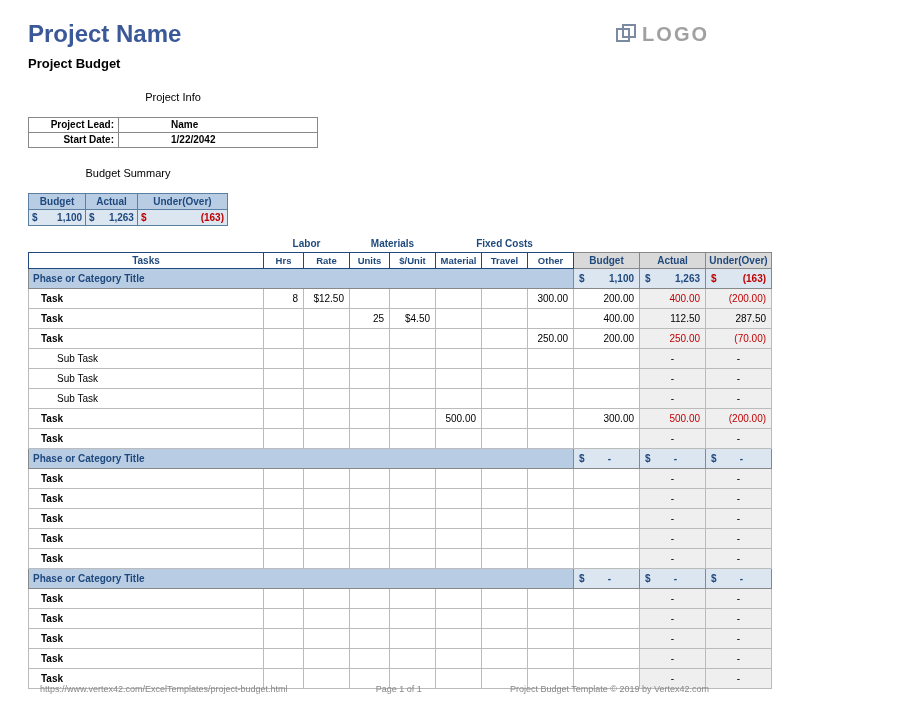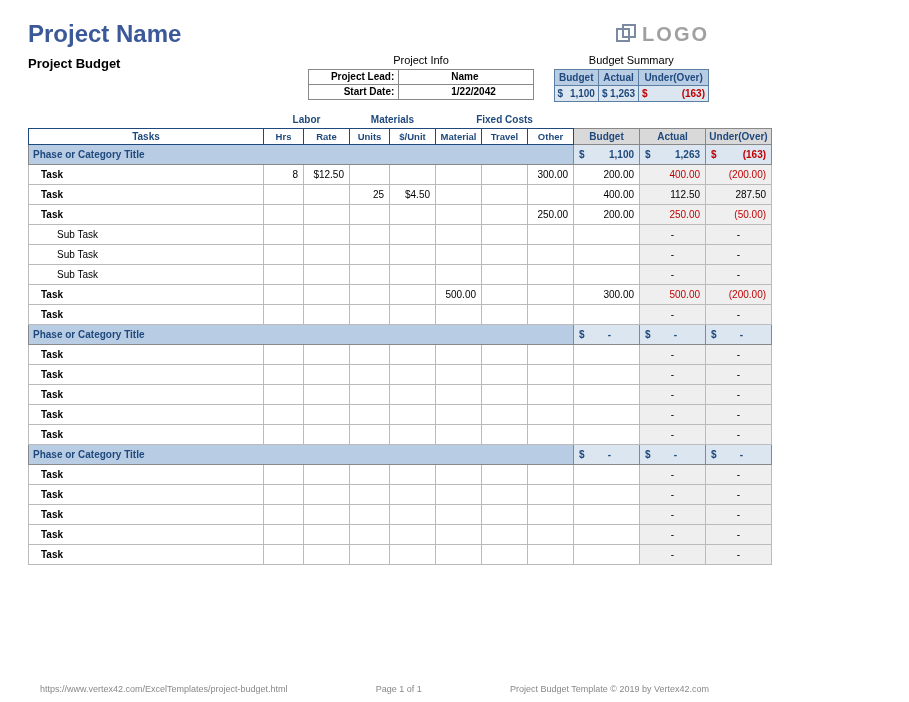--- a/index.html
+++ b/index.html
@@ -40,32 +40,33 @@
   .logo-text {
     font-size: 20px;
     font-weight: bold;
     color: #a0a0a0;
     letter-spacing: 2px;
   }
   .header-row {
     display: flex;
     gap: 20px;
     margin-bottom: 10px;
+    flex-direction: column;
   }
   .sub-left {
     width: 335px;
     font-size: 13px;
     font-weight: bold;
     padding-top: 2px;
   }
   .info-center { width: 290px; }
   .info-title, .summary-title {
     text-align: center;
     font-size: 11px;
-    margin-bottom: 3px;
+    margin-bottom: 14px;
   }
   .info-line {
     display: flex;
     border: 1px solid #888;
     margin-bottom: -1px;
     font-size: 10px;
     height: 16px;
     gap: 48px;
   }
   .info-label {
@@ -364,21 +365,21 @@
           <td class="body-task">Task</td>
           <td class="body-cell"></td>
           <td class="body-cell"></td>
           <td class="body-cell"></td>
           <td class="body-cell"></td>
           <td class="body-cell"></td>
           <td class="body-cell"></td>
           <td class="body-cell">250.00</td>
           <td class="body-cell">200.00</td>
           <td class="calc  neg">250.00</td>
-          <td class="calc  neg">(50.00)</td>
+          <td class="calc  neg">(70.00)</td>
         </tr>
         <tr>
           <td class="body-task body-sub">Sub Task</td>
           <td class="body-cell"></td>
           <td class="body-cell"></td>
           <td class="body-cell"></td>
           <td class="body-cell"></td>
           <td class="body-cell"></td>
           <td class="body-cell"></td>
           <td class="body-cell"></td>

